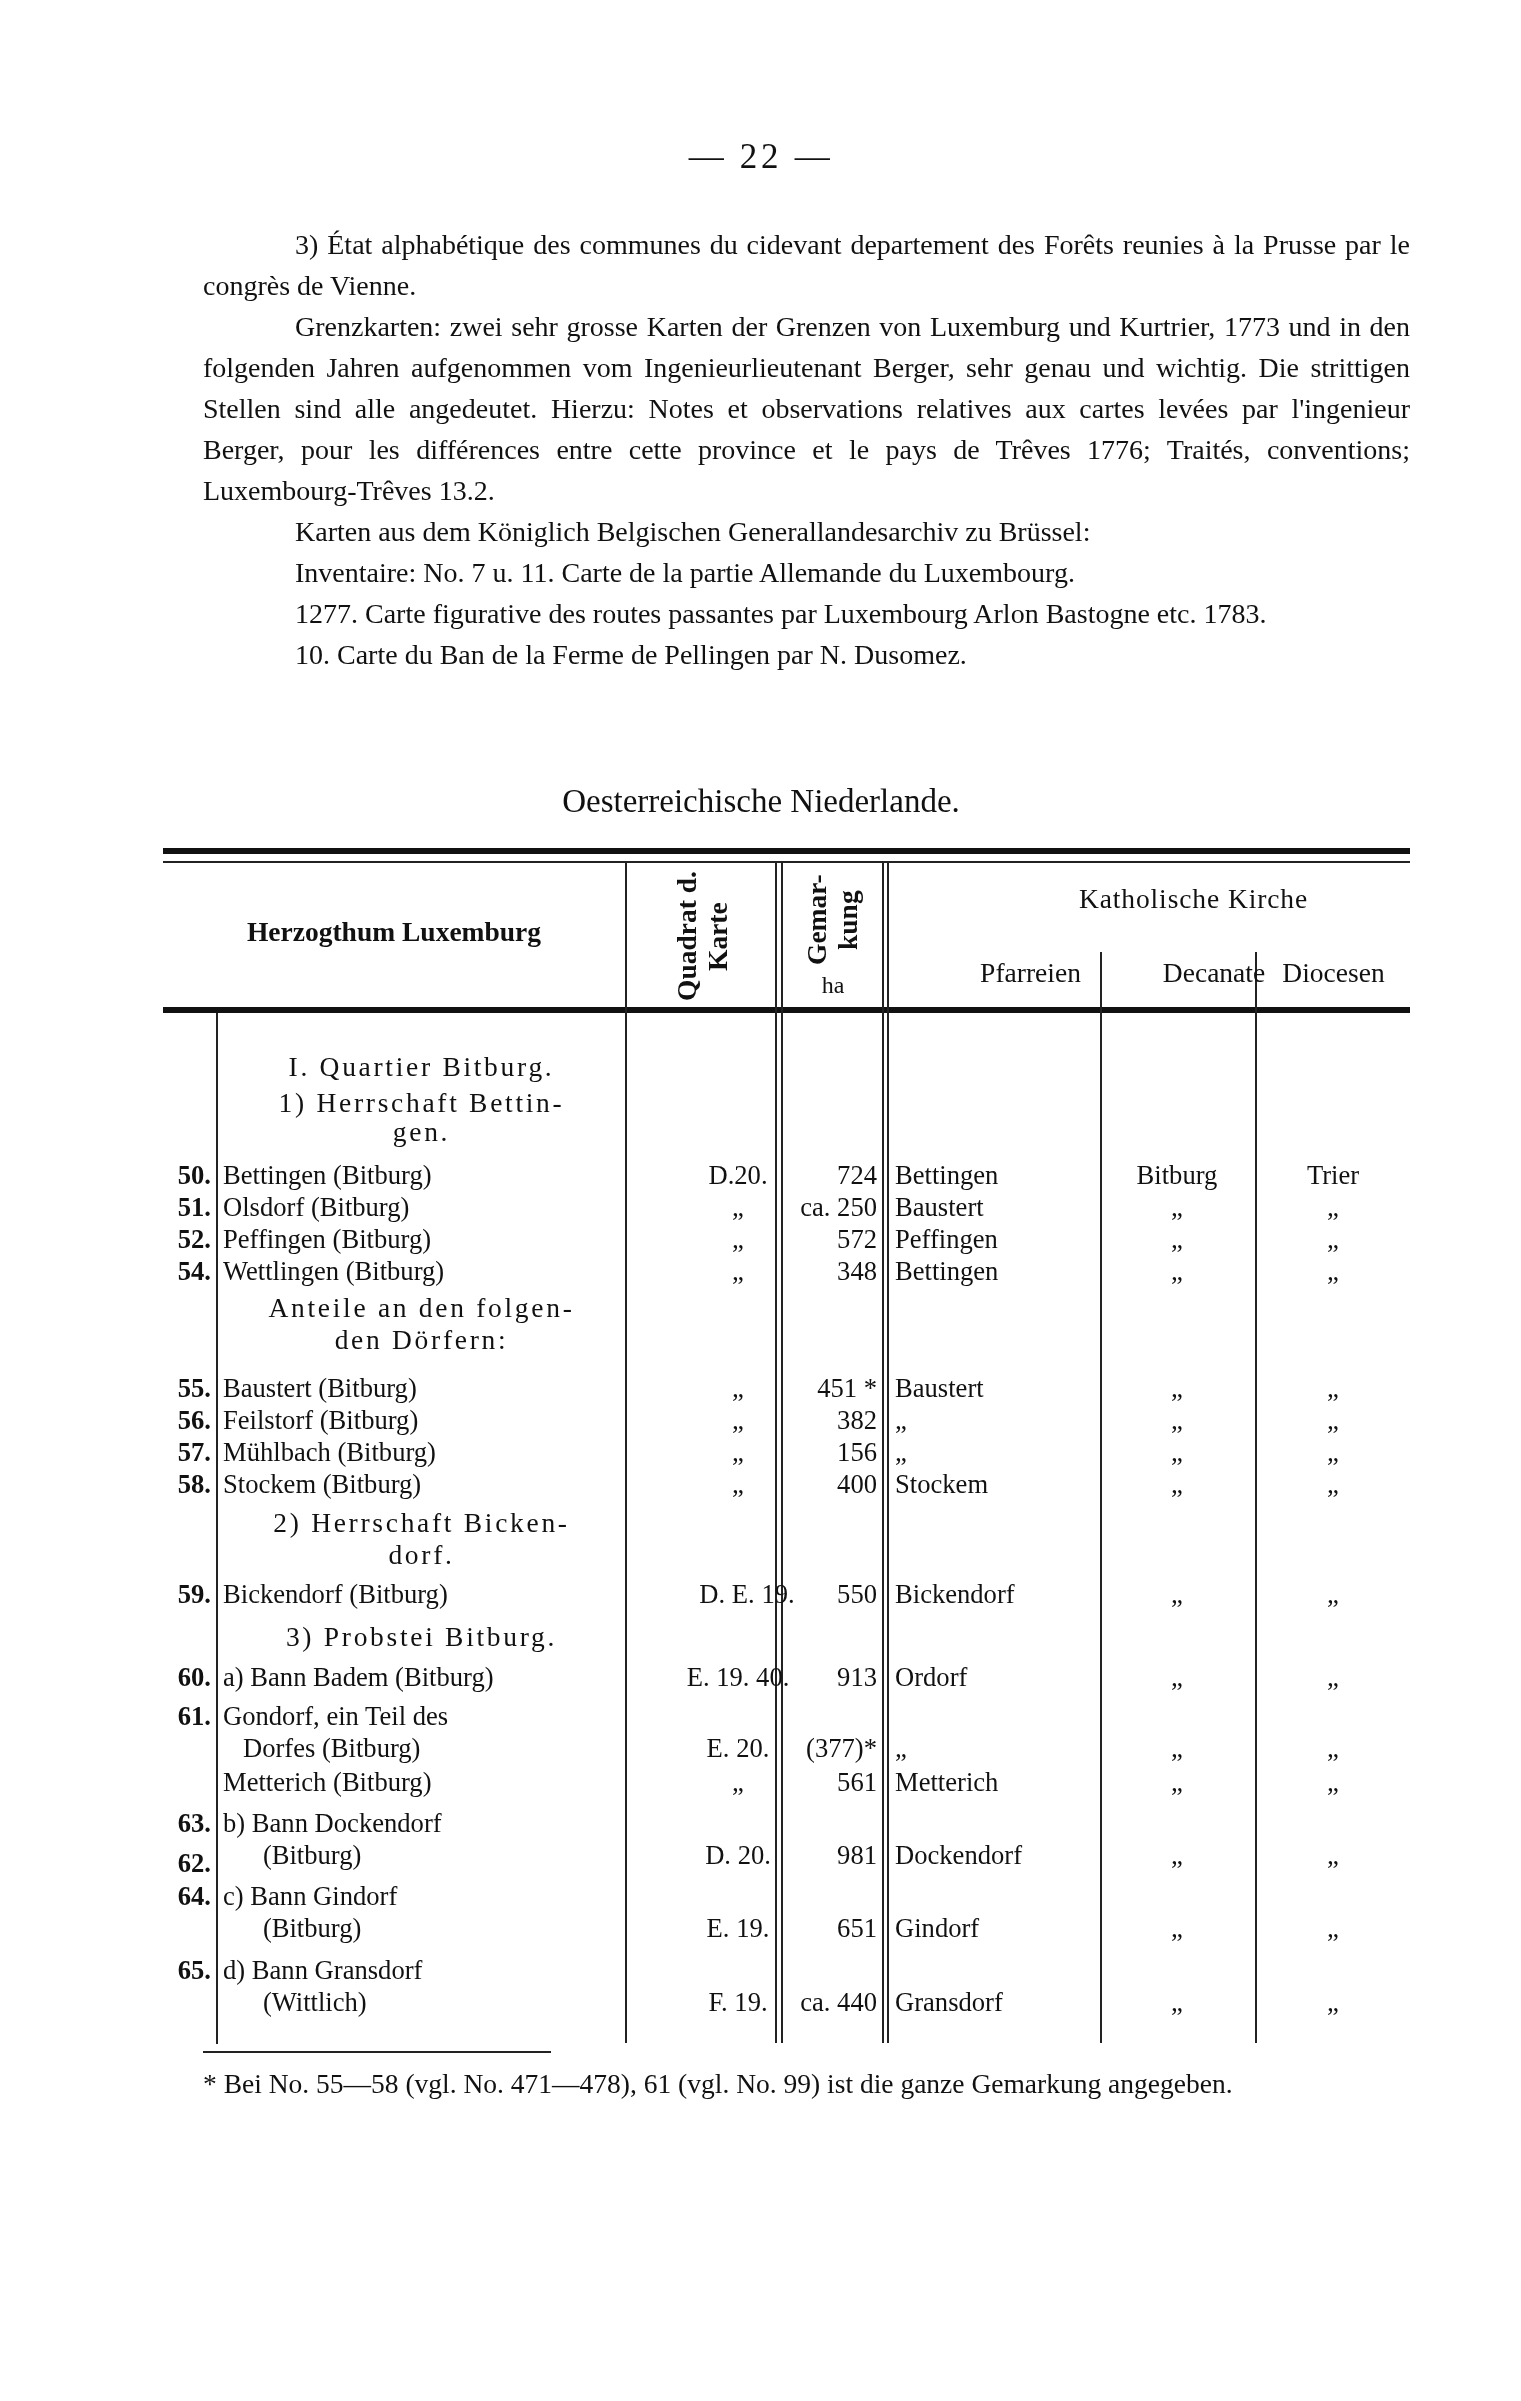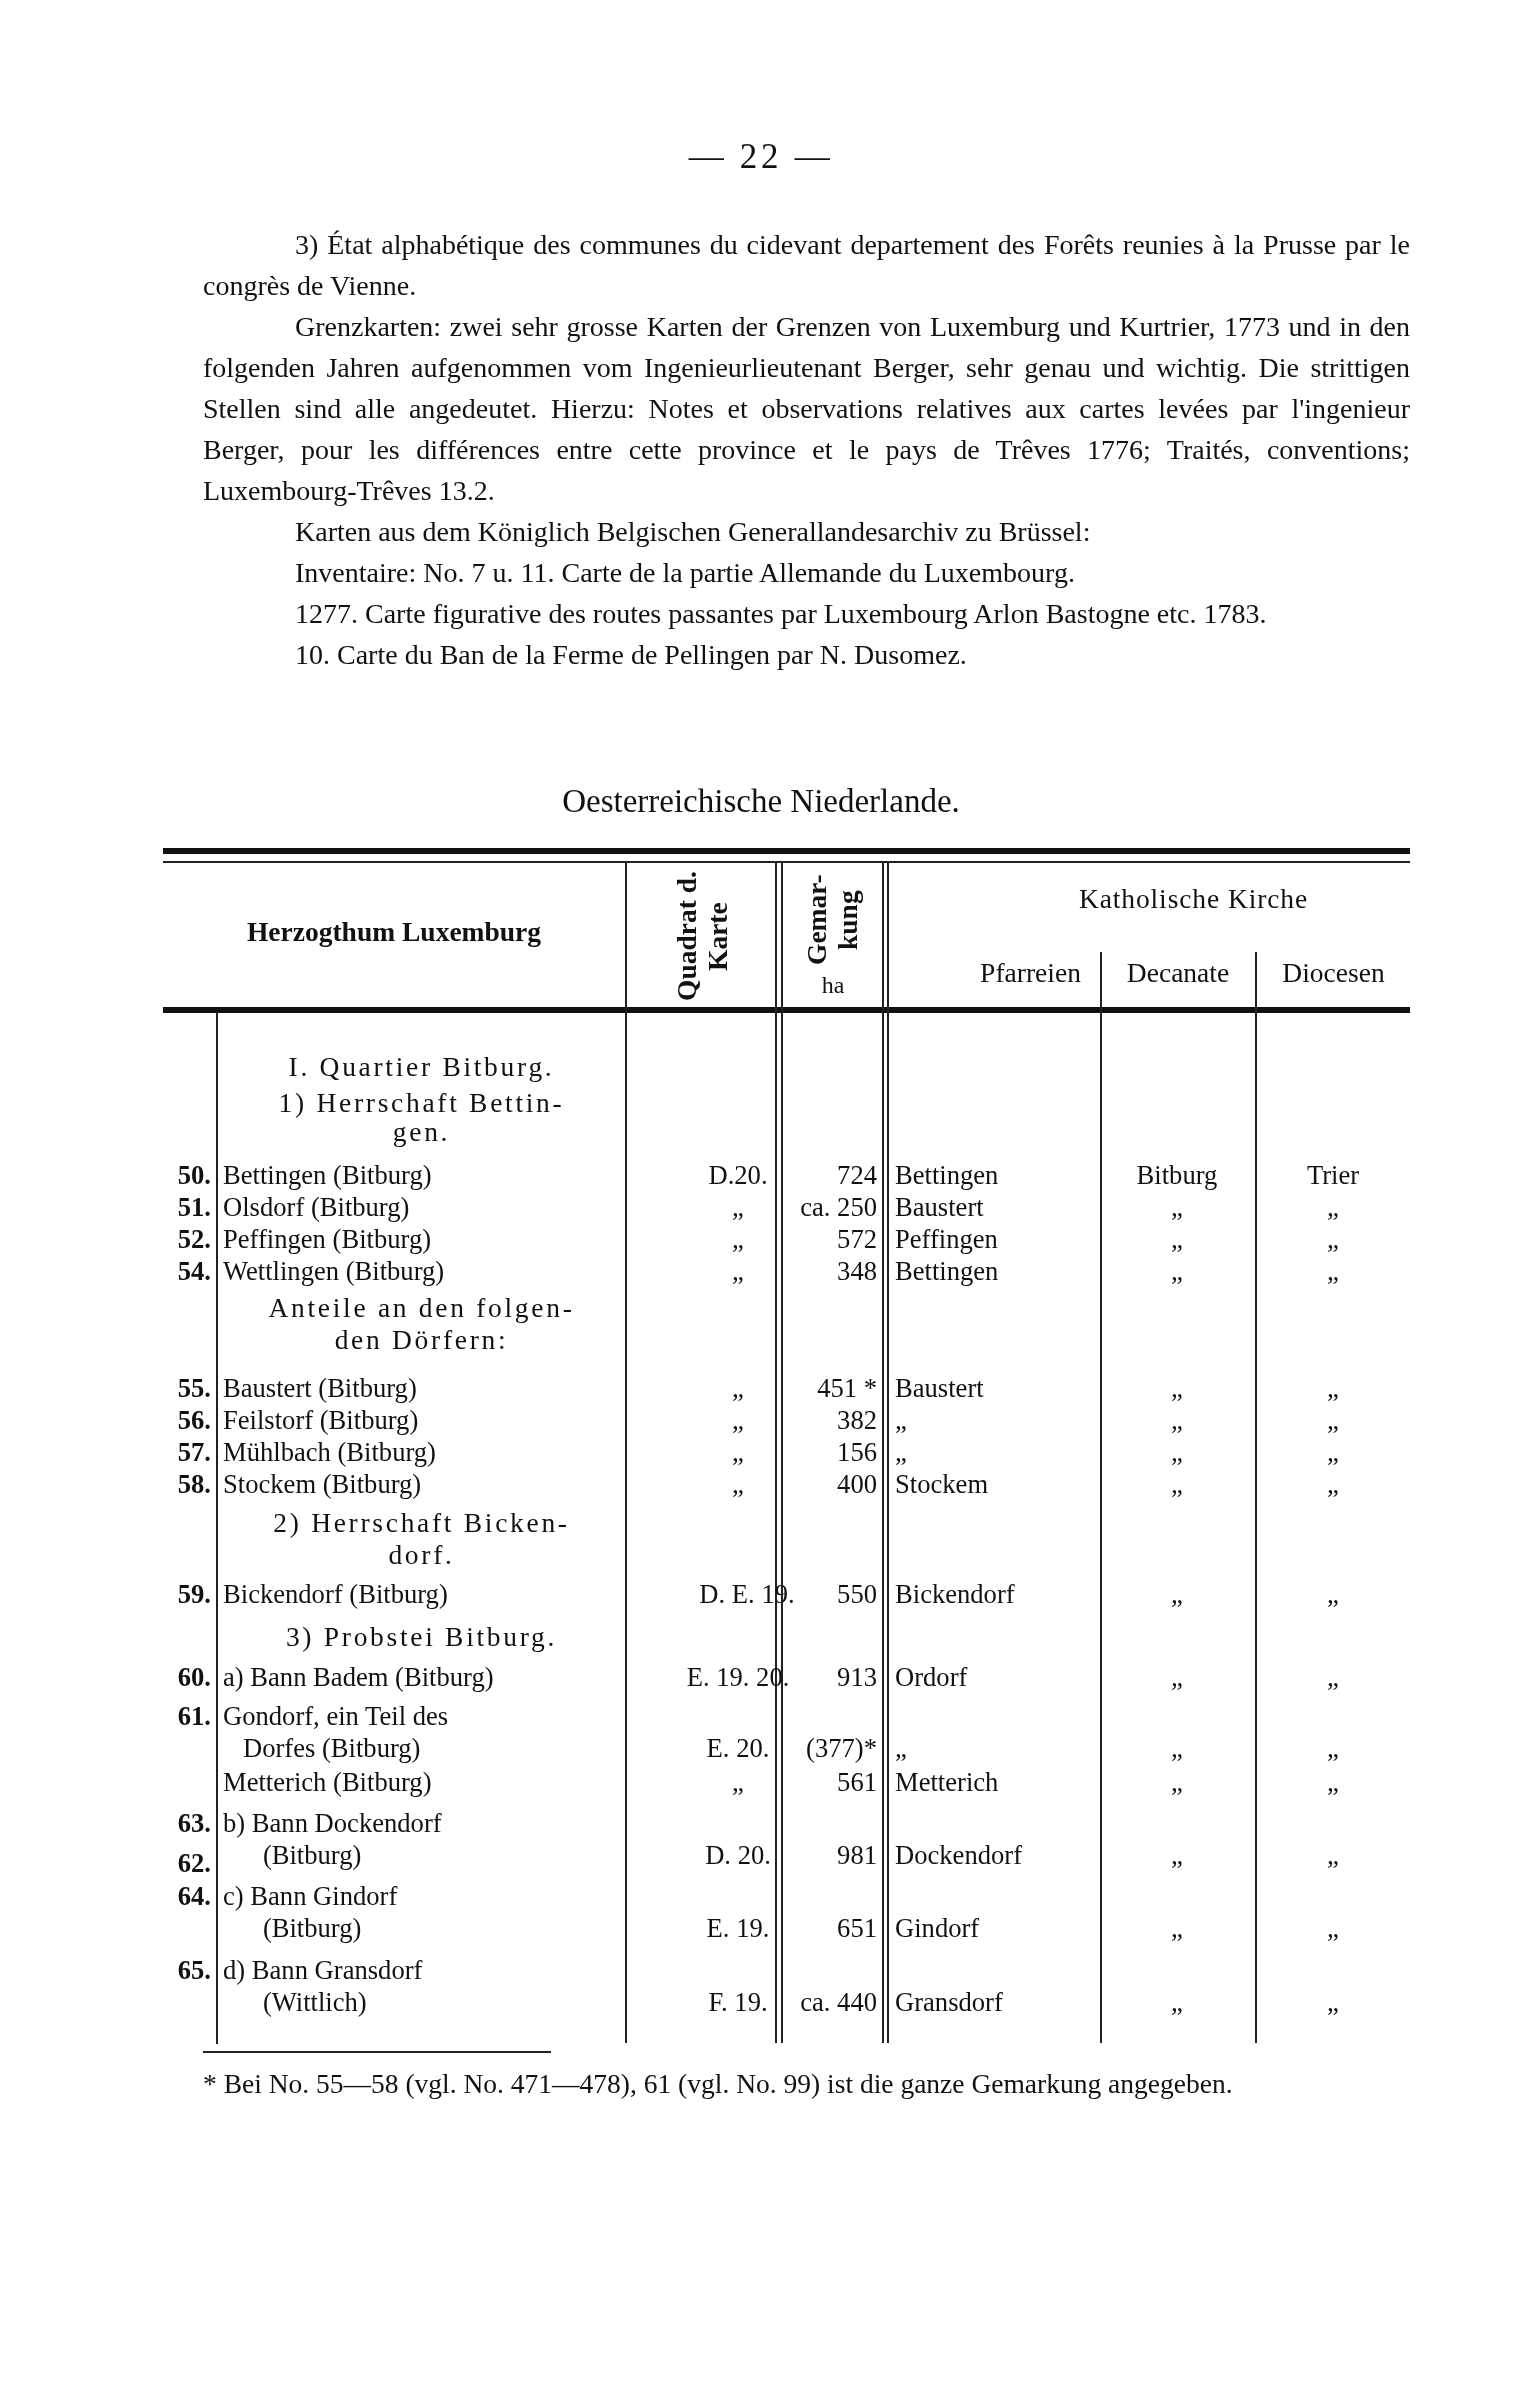--- a/index.html
+++ b/index.html
@@ -62,21 +62,21 @@
   <div class="abs hdr-bold" style="left:163px;width:462px;top:916px;text-align:center;">Herzogthum Luxemburg</div>
   <div class="abs" style="left:632px;width:142px;top:870px;height:133px;display:flex;justify-content:center;align-items:center;">
     <div class="vert" style="width:64px;">Quadrat d. Karte</div>
   </div>
   <div class="abs" style="left:786px;width:94px;top:865px;height:110px;display:flex;justify-content:center;align-items:center;">
     <div class="vert" style="width:64px;">Gemar-kung</div>
   </div>
   <div class="abs hdr" style="left:786px;width:94px;top:972px;text-align:center;font-size:24px;">ha</div>
   <div class="abs hdr" style="left:889px;width:521px;top:883px;text-align:center;letter-spacing:0.9px;margin-left:44px;">Katholische Kirche</div>
   <div class="abs hdr" style="left:889px;width:211px;top:957px;text-align:center;padding-left:36px;">Pfarreien</div>
-  <div class="abs hdr" style="left:1101px;width:154px;top:957px;text-align:center;">Decanate</div>
+  <div class="abs hdr" style="left:1101px;width:154px;top:957px;text-align:center;padding-left:36px;">Decanate</div>
   <div class="abs hdr" style="left:1257px;width:153px;top:957px;text-align:center;">Diocesen</div>
 
   <div id="table-body">
       <div class="heading-cell" style="top: 1050px;">I. Quartier Bitburg.</div>
       <div class="heading-cell" style="top: 1086px;">1) Herrschaft Bettin-</div>
       <div class="heading-cell" style="top: 1115px;">gen.</div>
       <div>
         <div class="cell num" style="top: 1160px;">50.</div>
         <div class="cell name" style="top: 1160px; white-space: pre;">Bettingen (Bitburg)</div>
         <div class="cell quad" style="top: 1160px;">D.20.</div>
@@ -158,21 +158,21 @@
         <div class="cell quad" style="top: 1579px; padding-left: 9px;">D. E. 19.</div>
         <div class="cell gem" style="top: 1579px;">550</div>
         <div class="cell pfar" style="top: 1579px;">Bickendorf</div>
         <div class="cell dec" style="top: 1579px;">„</div>
         <div class="cell dio" style="top: 1579px;">„</div>
       </div>
       <div class="heading-cell" style="top: 1620px;">3) Probstei Bitburg.</div>
       <div>
         <div class="cell num" style="top: 1662px;">60.</div>
         <div class="cell name" style="top: 1662px; white-space: pre;">a) Bann Badem (Bitburg)</div>
-        <div class="cell quad" style="top: 1662px;">E. 19. 20.</div>
+        <div class="cell quad" style="top: 1662px;">E. 19. 40.</div>
         <div class="cell gem" style="top: 1662px;">913</div>
         <div class="cell pfar" style="top: 1662px;">Ordorf</div>
         <div class="cell dec" style="top: 1662px;">„</div>
         <div class="cell dio" style="top: 1662px;">„</div>
       </div>
       <div>
         <div class="cell num" style="top: 1701px;">61.</div>
         <div class="cell name" style="top: 1701px; white-space: pre;">Gondorf, ein Teil des</div>
       </div>
       <div>

